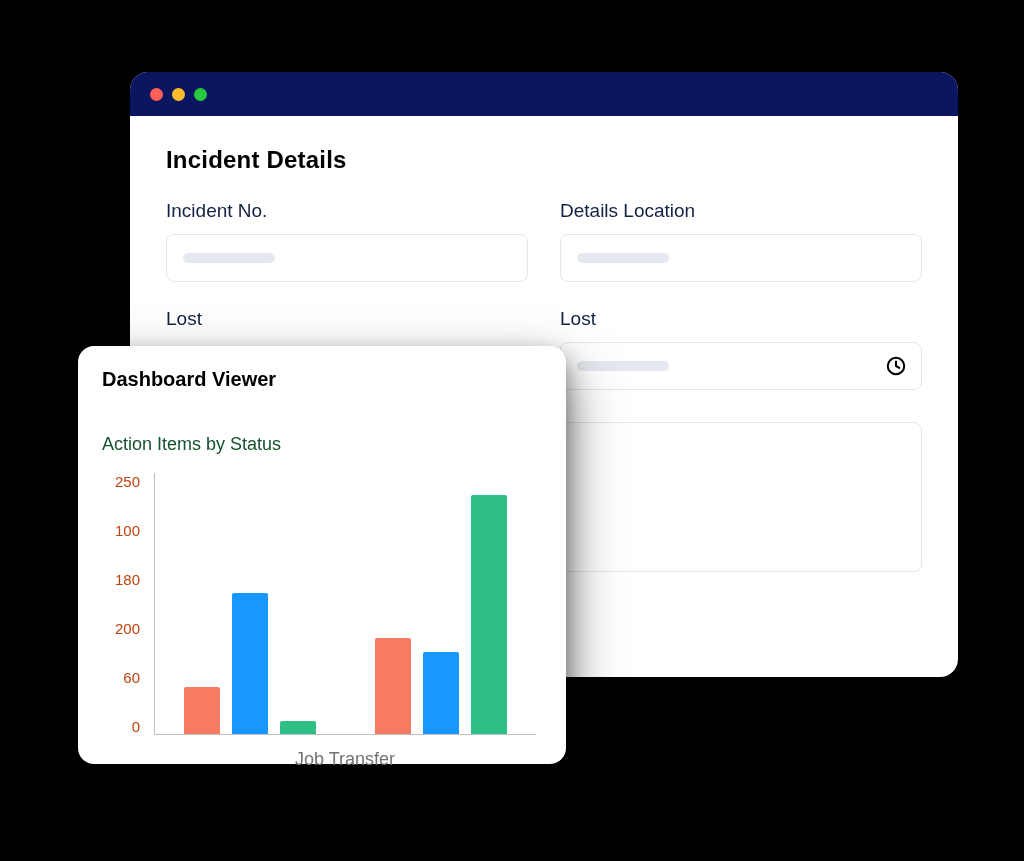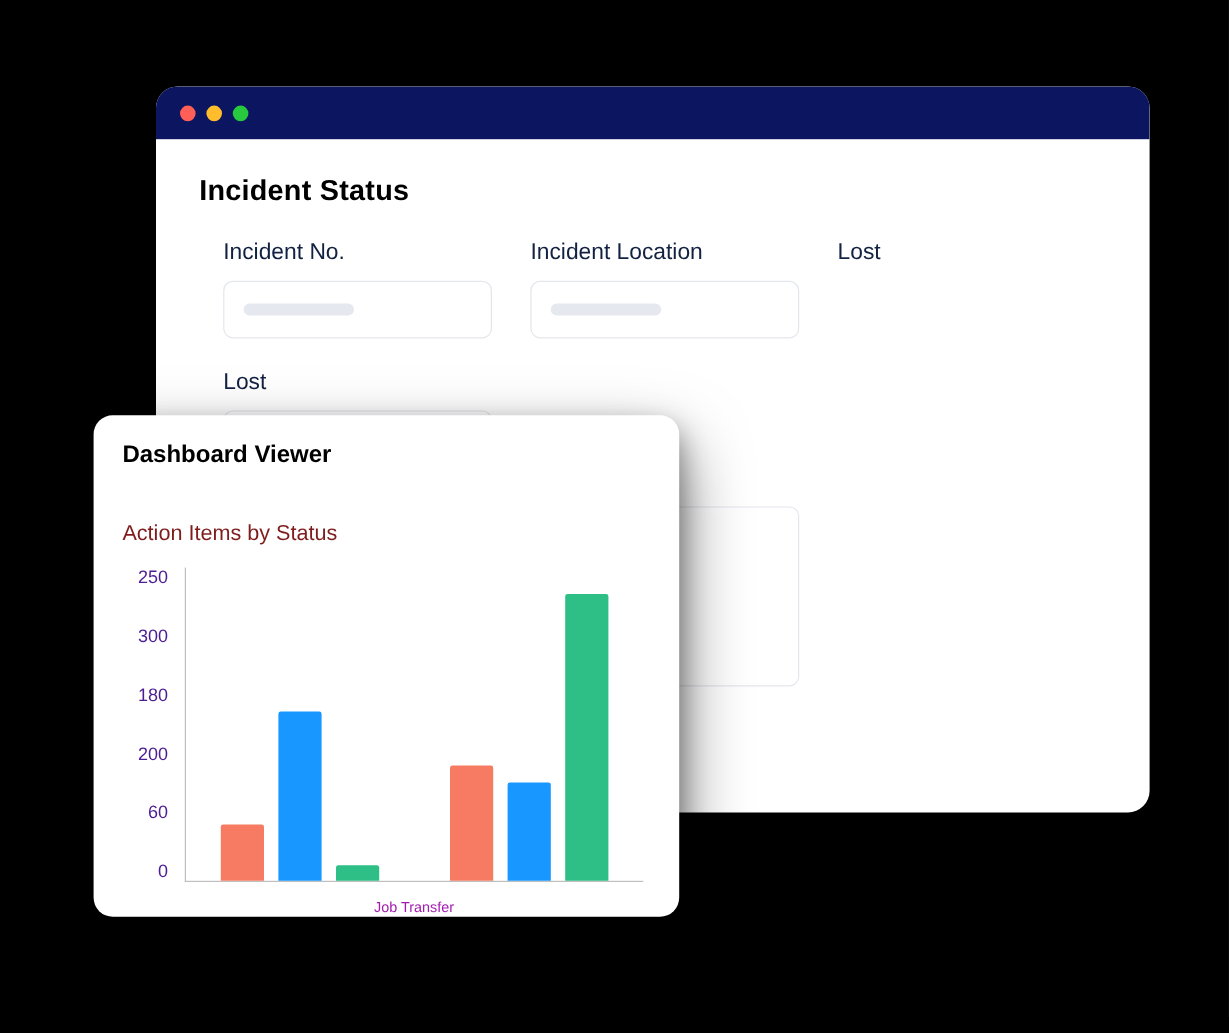--- a/index.html
+++ b/index.html
@@ -23,21 +23,21 @@
     padding-left: 20px;
   }
   .tl-dot { width: 13px; height: 13px; border-radius: 50%; margin-right: 9px; }
   .dot-red   { background: #ff5f56; }
   .dot-amber { background: #ffbd2e; }
   .dot-green { background: #27c93f; }
 
   .win-body { padding: 30px 36px 0 36px; }
   .section-title { font-weight: 800; font-size: 24px; color: #000; margin-bottom: 26px; letter-spacing: .2px; }
 
-  .form-grid { display: grid; grid-template-columns: 1fr 1fr 1fr; column-gap: 32px; row-gap: 26px; margin-left: 20px; }
+  .form-grid { display: grid; grid-template-columns: 1fr 1fr; column-gap: 32px; row-gap: 26px; }
   .field-label { font-size: 19px; color: #132242; font-weight: 500; margin-bottom: 12px; }
 
   .input {
     position: relative;
     height: 48px;
     border: 1px solid #e3e6eb;
     border-radius: 8px;
     background: #fff;
     display: flex; align-items: center;
     padding: 0 16px;
@@ -61,69 +61,69 @@
   .dash {
     position: absolute;
     left: 78px; top: 346px;
     width: 488px; height: 418px;
     background: #fff;
     border-radius: 16px;
     box-shadow: 0 25px 55px rgba(0,0,0,.55), 0 10px 22px rgba(0,0,0,.35);
     padding: 22px 24px 18px 24px;
   }
   .dash-title { font-weight: 800; font-size: 20px; color: #000; margin-bottom: 38px; }
-  .dash-sub   { font-size: 18px; color: #7f1d1d; margin-bottom: 18px; margin-top: 43px; }
+  .dash-sub   { font-size: 18px; color: #14532d; margin-bottom: 18px; margin-top: 43px; }
 
   .chart { position: relative; width: 100%; height: 300px; }
   .y-axis {
     position: absolute; left: 0; top: 0; bottom: 38px; width: 44px;
     display: flex; flex-direction: column; justify-content: space-between;
-    font-size: 15px; color: #4c1d95; text-align: right; padding-right: 6px;
+    font-size: 15px; color: #c2410c; text-align: right; padding-right: 6px;
   }
   .plot {
     position: absolute; left: 52px; right: 6px; top: 0; bottom: 38px;
     border-left: 1px solid #bfbfbf;
     border-bottom: 1px solid #bfbfbf;
   }
   .xcats {
     position: absolute; left: 52px; right: 6px; bottom: 0; height: 30px;
     display: flex;
   }
-  .xcat { flex:1; text-align:center; font-size: 12px; color:#a21caf; padding-top:6px; }
+  .xcat { flex:1; text-align:center; font-size: 18px; color:#737373; padding-top:6px; }
 
   .group { position:absolute; bottom:0; display:flex; align-items:flex-end; gap:12px; }
   .bar { width: 36px; border-radius: 2px 2px 0 0; }
 
   
   .clock-svg { width:22px; height:22px; }
 </style>
 </head>
 <body>
 
 <div class="stage">
 
   <div class="window">
     <div class="titlebar">
       <div class="tl-dot dot-red"></div>
       <div class="tl-dot dot-amber"></div>
       <div class="tl-dot dot-green"></div>
     </div>
     <div class="win-body">
-      <div class="section-title">Incident Status</div>
+      <div class="section-title">Incident Details</div>
 
       <div class="form-grid">
         <div>
           <div class="field-label">Incident No.</div>
           <div class="input">
             <div class="placeholder-bar"></div>
           </div>
         </div>
 
         <div>
-          <div class="field-label">Incident Location</div>
+          <div class="field-label">Details Location</div>
           <div class="input">
             <div class="placeholder-bar"></div>
           </div>
         </div>
 
         <div>
           <div class="field-label">Lost</div>
         </div>
 
         <div>
@@ -146,21 +146,21 @@
     </div>
   </div>
 
   <div class="dash">
     <div class="dash-title">Dashboard Viewer</div>
     <div class="dash-sub">Action Items by Status</div>
 
     <div class="chart">
       <div class="y-axis" id="y-axis">
           <div>250</div>
-          <div>300</div>
+          <div>100</div>
           <div>180</div>
           <div>200</div>
           <div>60</div>
           <div>0</div>
         </div>
       <div class="plot" id="plot">
           <div class="group" style="left: calc(25% - 66px);">
             <div class="bar" style="background: rgb(247, 123, 99); height: 47.16px;"></div>
             <div class="bar" style="background: rgb(23, 151, 255); height: 141.48px;"></div>
             <div class="bar" style="background: rgb(45, 191, 133); height: 12.576px;"></div>

